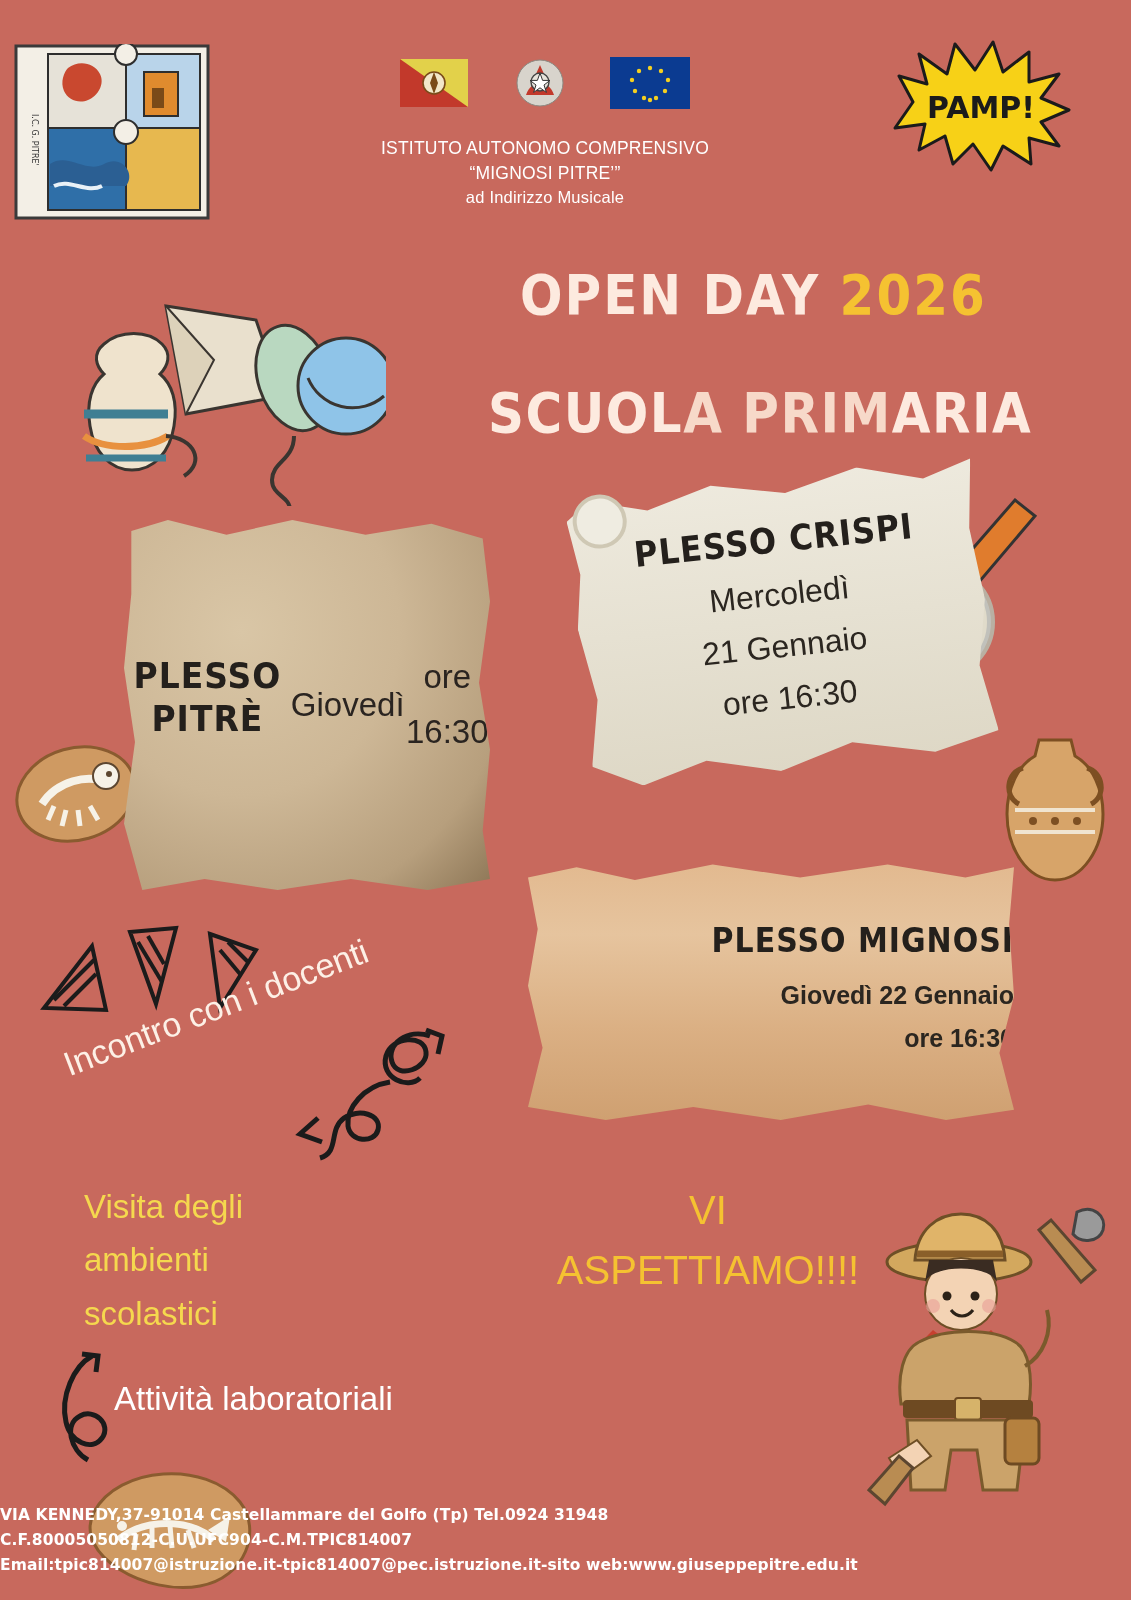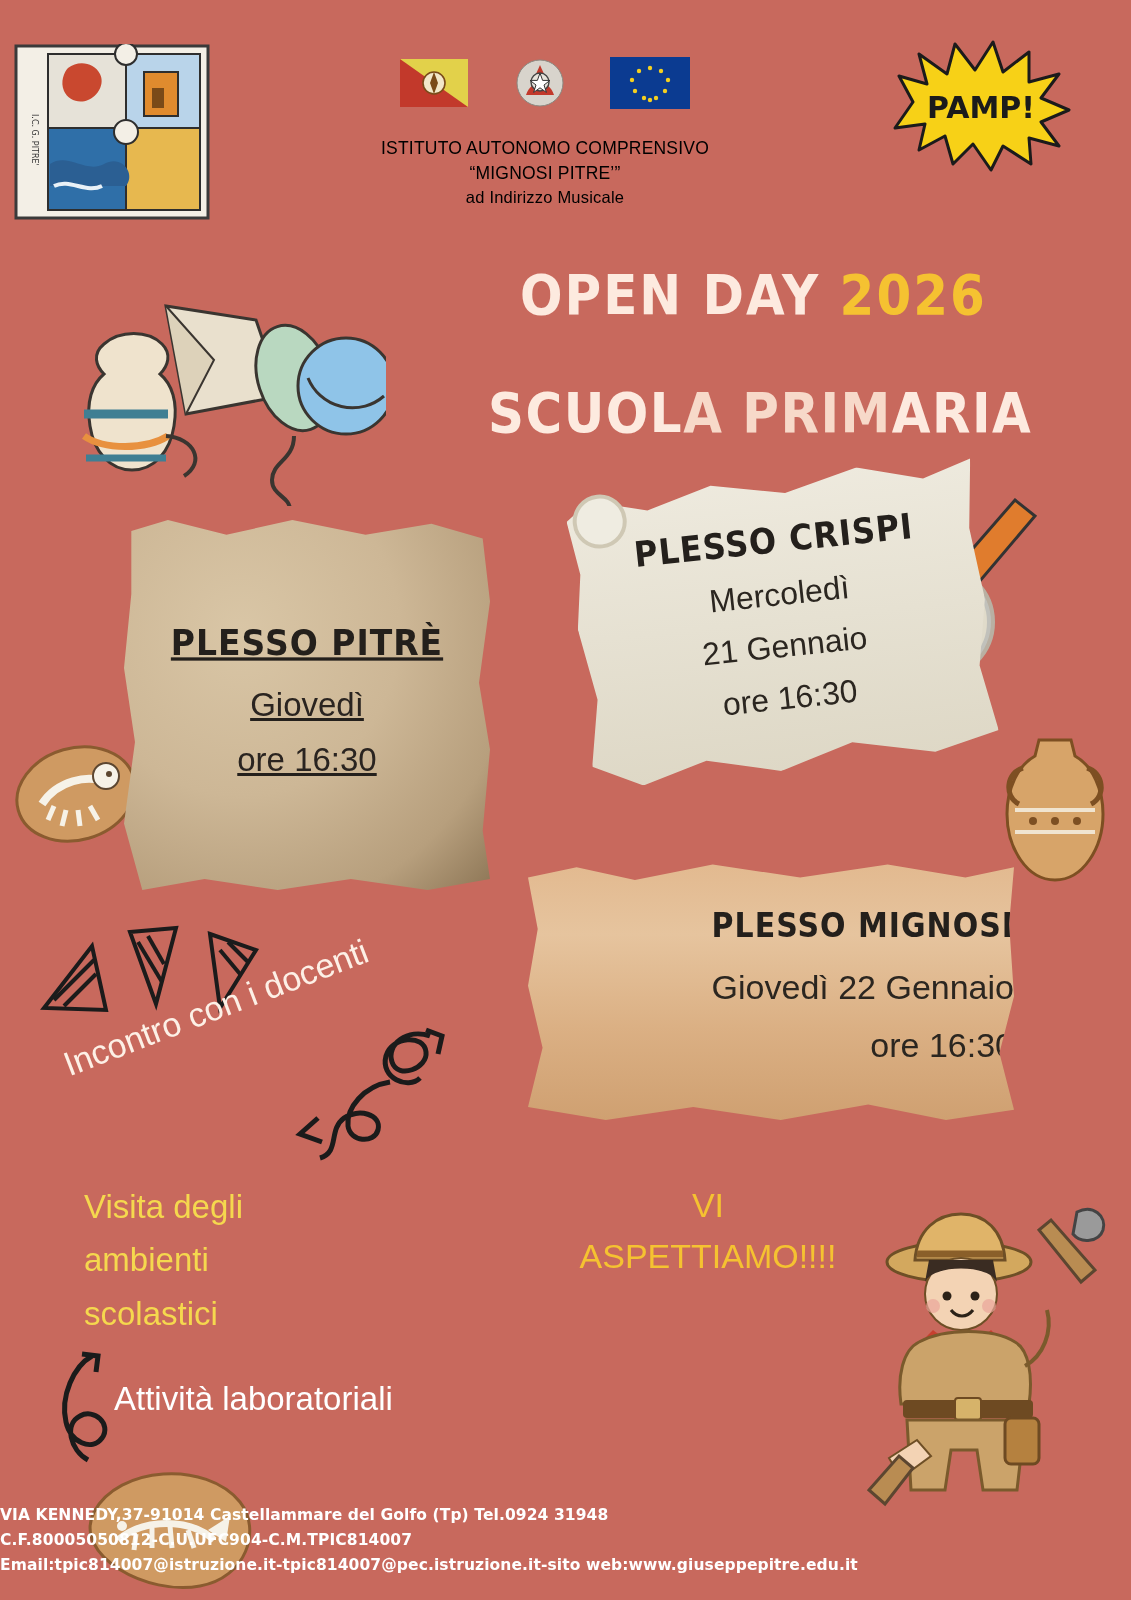--- a/index.html
+++ b/index.html
@@ -37,21 +37,21 @@
     align-items: center;
   }
   .flag-box { width: 72px; height: 56px; position: relative; }
 
   .school-head {
     position: absolute;
     left: 210px;
     top: 136px;
     width: 670px;
     text-align: center;
-    color: #000000;
+    color: #ffffff;
     font-size: 17.5px;
     line-height: 1.42;
     letter-spacing: .2px;
   }
   .school-head .l4 { font-size: 16.5px; }
 
   .pamp {
     position: absolute;
     right: 52px;
     top: 32px;
@@ -98,27 +98,25 @@
   .card-pitre {
     left: 124px;
     top: 520px;
     width: 366px;
     height: 370px;
     background:
       radial-gradient(ellipse at 32% 30%, #d9c6a6 0%, #cdb796 45%, #b79f7d 78%, #8d7656 100%);
     border-radius: 8px;
     box-shadow: 0 0 0 7px #3a2b1c, 0 0 0 10px #241a10;
     display: flex;
-    flex-direction: column;
-    justify-content: center;
+    justify-content: space-between;
     align-items: center;
     clip-path: polygon(2% 3%, 12% 0%, 28% 4%, 46% 0%, 66% 4%, 84% 1%, 98% 5%, 100% 22%,
                        97% 44%, 100% 62%, 98% 84%, 100% 97%, 83% 100%, 62% 97%, 42% 100%,
                        22% 97%, 5% 100%, 0% 82%, 3% 60%, 0% 40%, 2% 20%);
-    text-decoration: underline;
   }
   .card-pitre .hdr {
     font-family: "DejaVu Sans", sans-serif;
     font-weight: bold;
     font-size: 33px;
     letter-spacing: 1px;
     margin-bottom: 16px;
     transform: scaleY(1.1);
   }
   .card-pitre .ln {
@@ -192,23 +190,24 @@
   }
   .card-mignosi .hdr {
     font-family: "DejaVu Sans", sans-serif;
     font-weight: bold;
     font-size: 30px;
     letter-spacing: 1px;
     transform: scaleY(1.1);
     margin-bottom: 16px;
   }
   .card-mignosi .ln {
-    font-size: 34px;
+    font-size: 25px;
     line-height: 1.7;
     color: #2b2620;
+    font-weight: bold;
   }
 
   
   .incontro {
     position: absolute;
     left: 72px;
     top: 1045px;
     font-size: 34px;
     color: #fdf0e6;
     transform: rotate(-21deg);
@@ -233,21 +232,21 @@
     color: #ffffff;
     white-space: nowrap;
   }
 
   .aspettiamo {
     position: absolute;
     left: 508px;
     top: 1180px;
     width: 400px;
     text-align: center;
-    font-size: 34px;
+    font-size: 40px;
     line-height: 1.5;
     color: #f5c231;
   }
 
   
   .footer {
     position: absolute;
     left: 0;
     right: 0;
     bottom: 22px;

